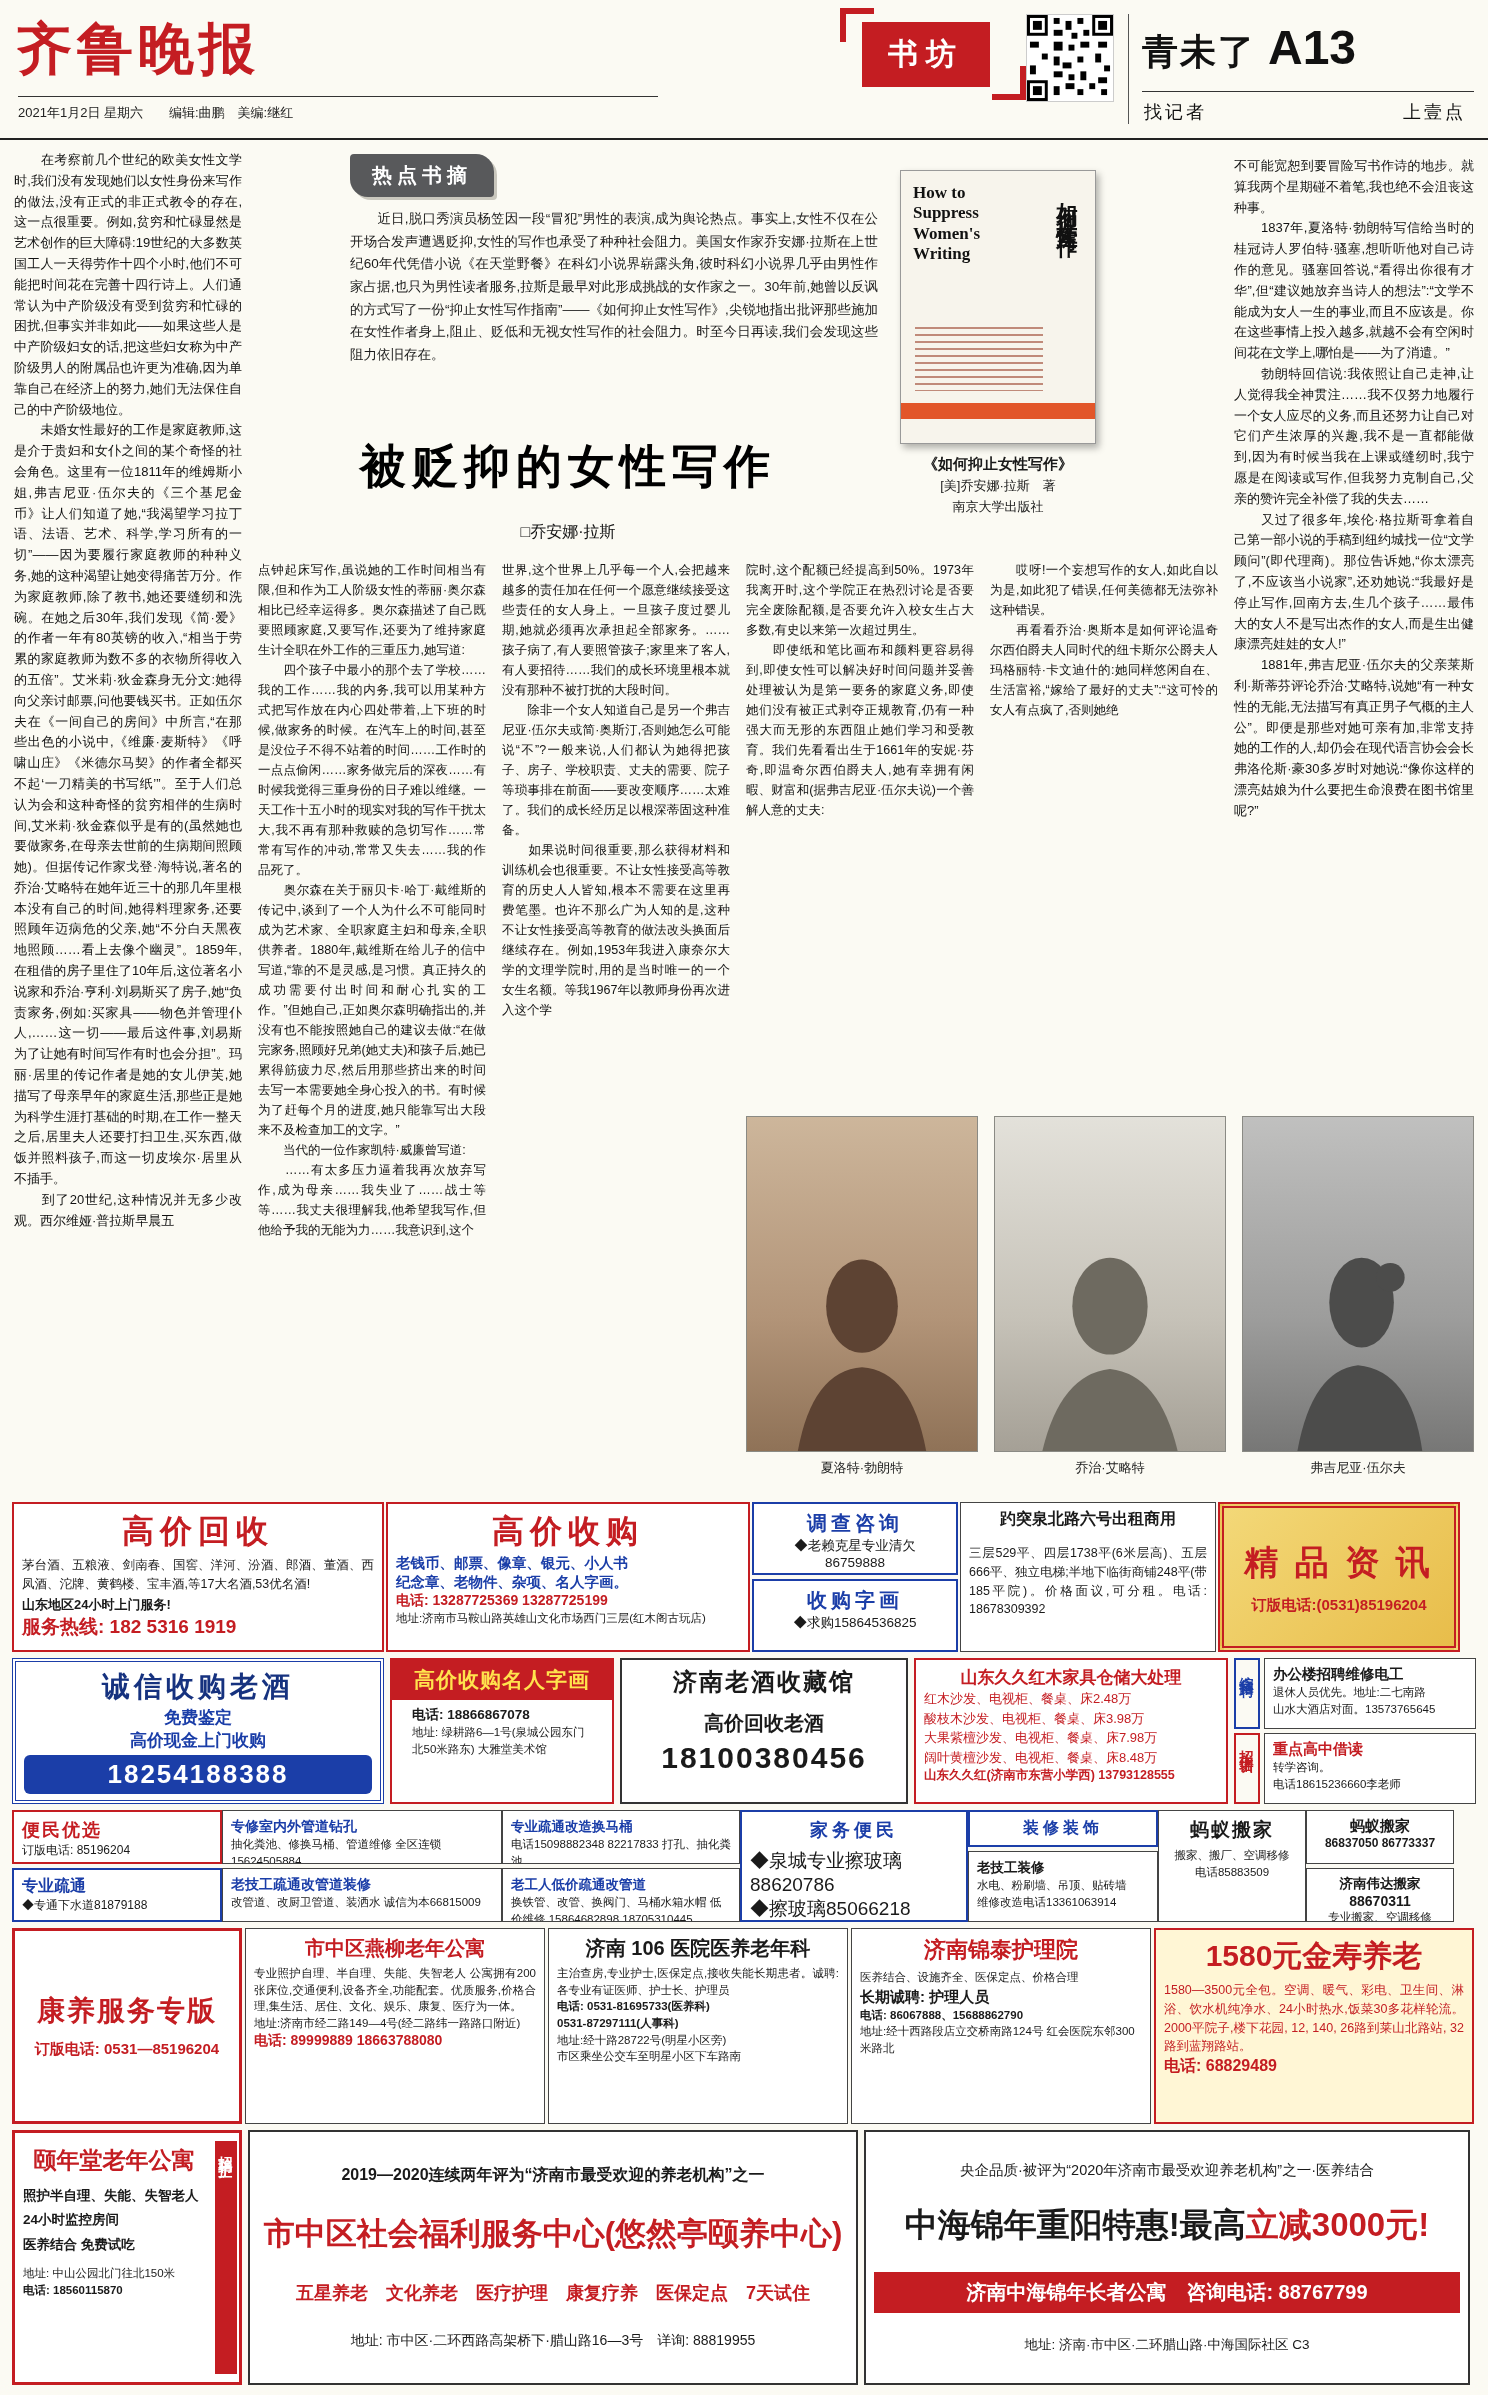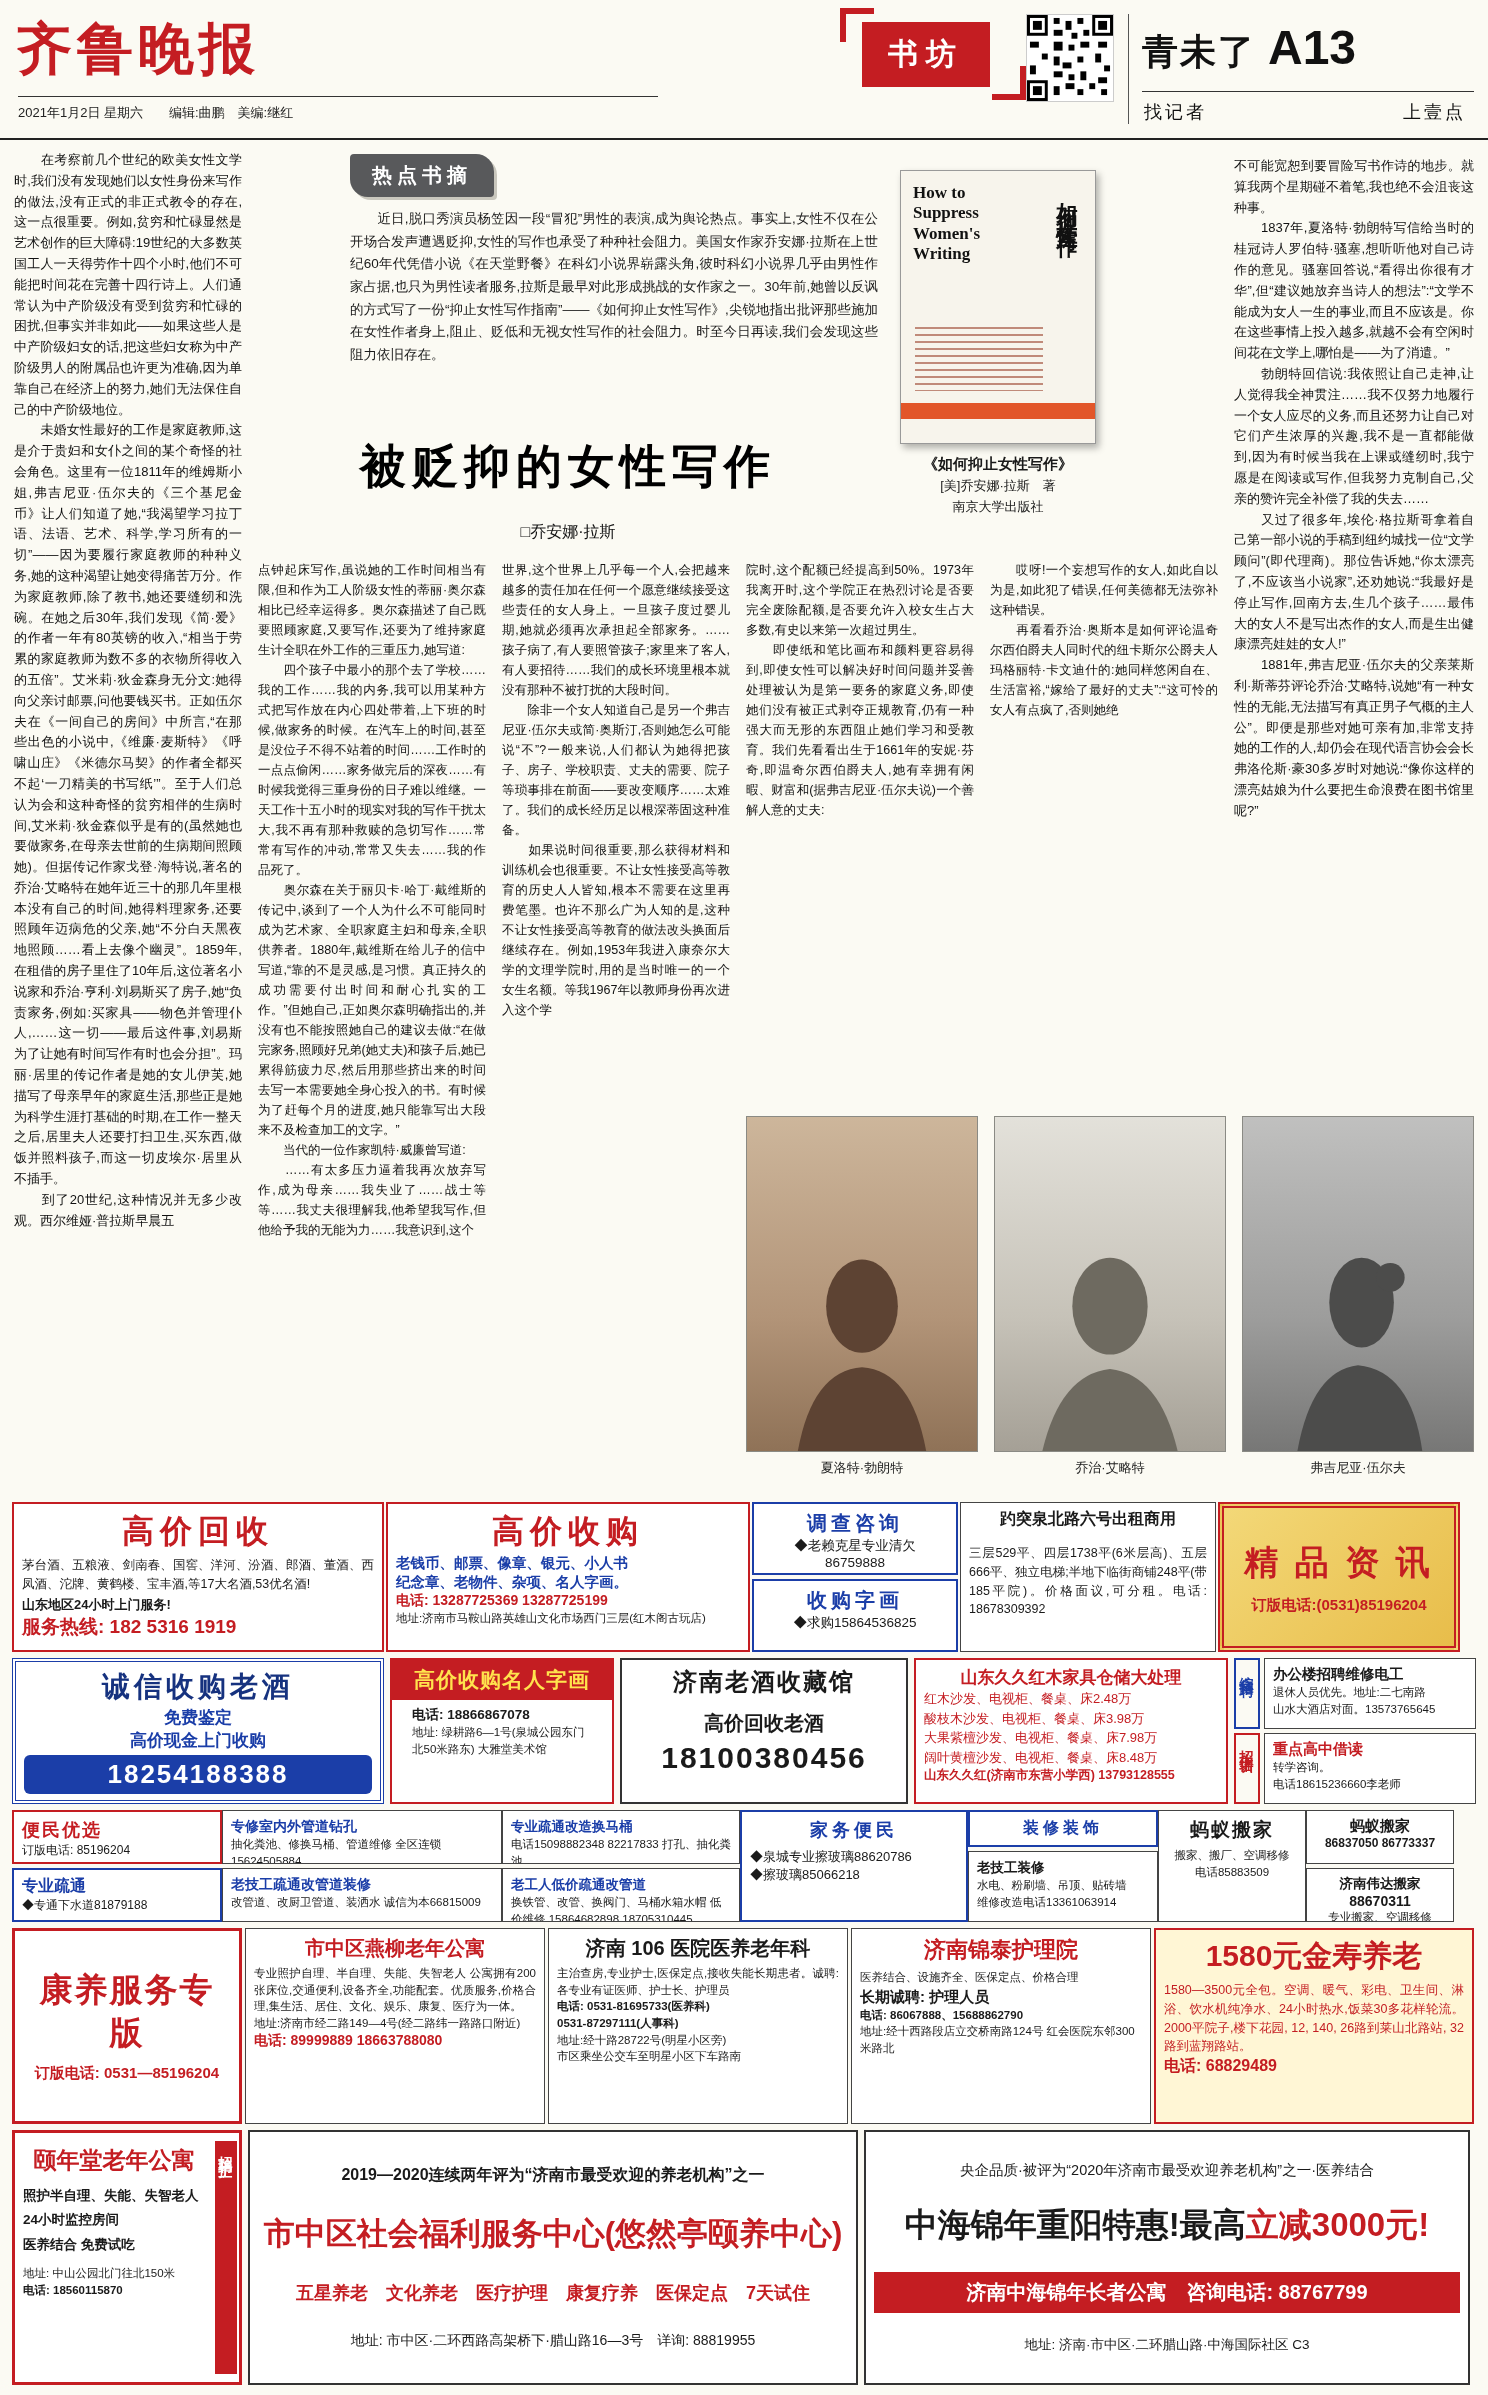--- a/index.html
+++ b/index.html
@@ -320,21 +320,21 @@
           <span class="b" style="font-size:13.5px;font-weight:bold">专业疏通改造换马桶</span>
           <div class="small">电话15098882348 82217833 打孔、抽化粪池</div>
         </div>
         <div class="ad" style="flex:1">
           <span class="b" style="font-size:13.5px;font-weight:bold">老工人低价疏通改管道</span>
           <div class="small">换铁管、改管、换阀门、马桶水箱水帽 低价维修 15864682898 18705310445</div>
         </div>
       </div>
       <div class="ad" style="width:228px;border:2px solid #1b3ea8">
         <div class="adtitle b" style="font-size:18px;letter-spacing:4px">家务便民</div>
-        <div style="font-size:13px;white-space:pre-line;margin-top:6px">◆泉城专业擦玻璃88620786
+        <div style="font-size:19px;white-space:pre-line;margin-top:6px">◆泉城专业擦玻璃88620786
 ◆擦玻璃85066218</div>
       </div>
       <div class="stack" style="width:190px">
         <div class="ad" style="border:2px solid #1b3ea8">
           <div class="adtitle b" style="font-size:16px;letter-spacing:4px">装修装饰</div>
         </div>
         <div class="ad" style="flex:1">
           <span style="font-size:13.5px;font-weight:bold">老技工装修</span>
           <div class="small" style="white-space:pre-line">水电、粉刷墙、吊顶、贴砖墙
 维修改造电话13361063914</div>
@@ -353,21 +353,21 @@
         <div class="ad" style="flex:1">
           <div class="adtitle" style="font-size:13.5px">济南伟达搬家</div>
           <div style="font-size:14px;font-weight:900;text-align:center">88670311</div>
           <div class="small" style="text-align:center">专业搬家、空调移修</div>
         </div>
       </div>
     </div>
 
     <div class="adrow" style="gap:3px;height:196px">
       <div class="ad" style="width:230px;border:3px solid #c41d22;display:flex;flex-direction:column;justify-content:center">
-        <div class="adtitle r" style="font-size:33px;letter-spacing:2px;line-height:1.3">康养服务专版</div>
+        <div class="adtitle r" style="font-size:28px;letter-spacing:2px;line-height:1.3">康养服务专版</div>
         <div class="r" style="font-size:15px;font-weight:bold;text-align:center;margin-top:10px">订版电话: 0531—85196204</div>
       </div>
       <div class="ad" style="width:300px">
         <div class="adtitle r" style="font-size:20px">市中区燕柳老年公寓</div>
         <div class="small just" style="margin-top:3px">专业照护自理、半自理、失能、失智老人 公寓拥有200张床位,交通便利,设备齐全,功能配套。优质服务,价格合理,集生活、居住、文化、娱乐、康复、医疗为一体。</div>
         <div class="small">地址:济南市经二路149—4号(经二路纬一路路口附近)</div>
         <div class="r" style="font-size:14px;font-weight:bold">电话: 89999889  18663788080</div>
       </div>
       <div class="ad" style="width:300px">
         <div class="adtitle" style="font-size:20px">济南 106 医院医养老年科</div>

